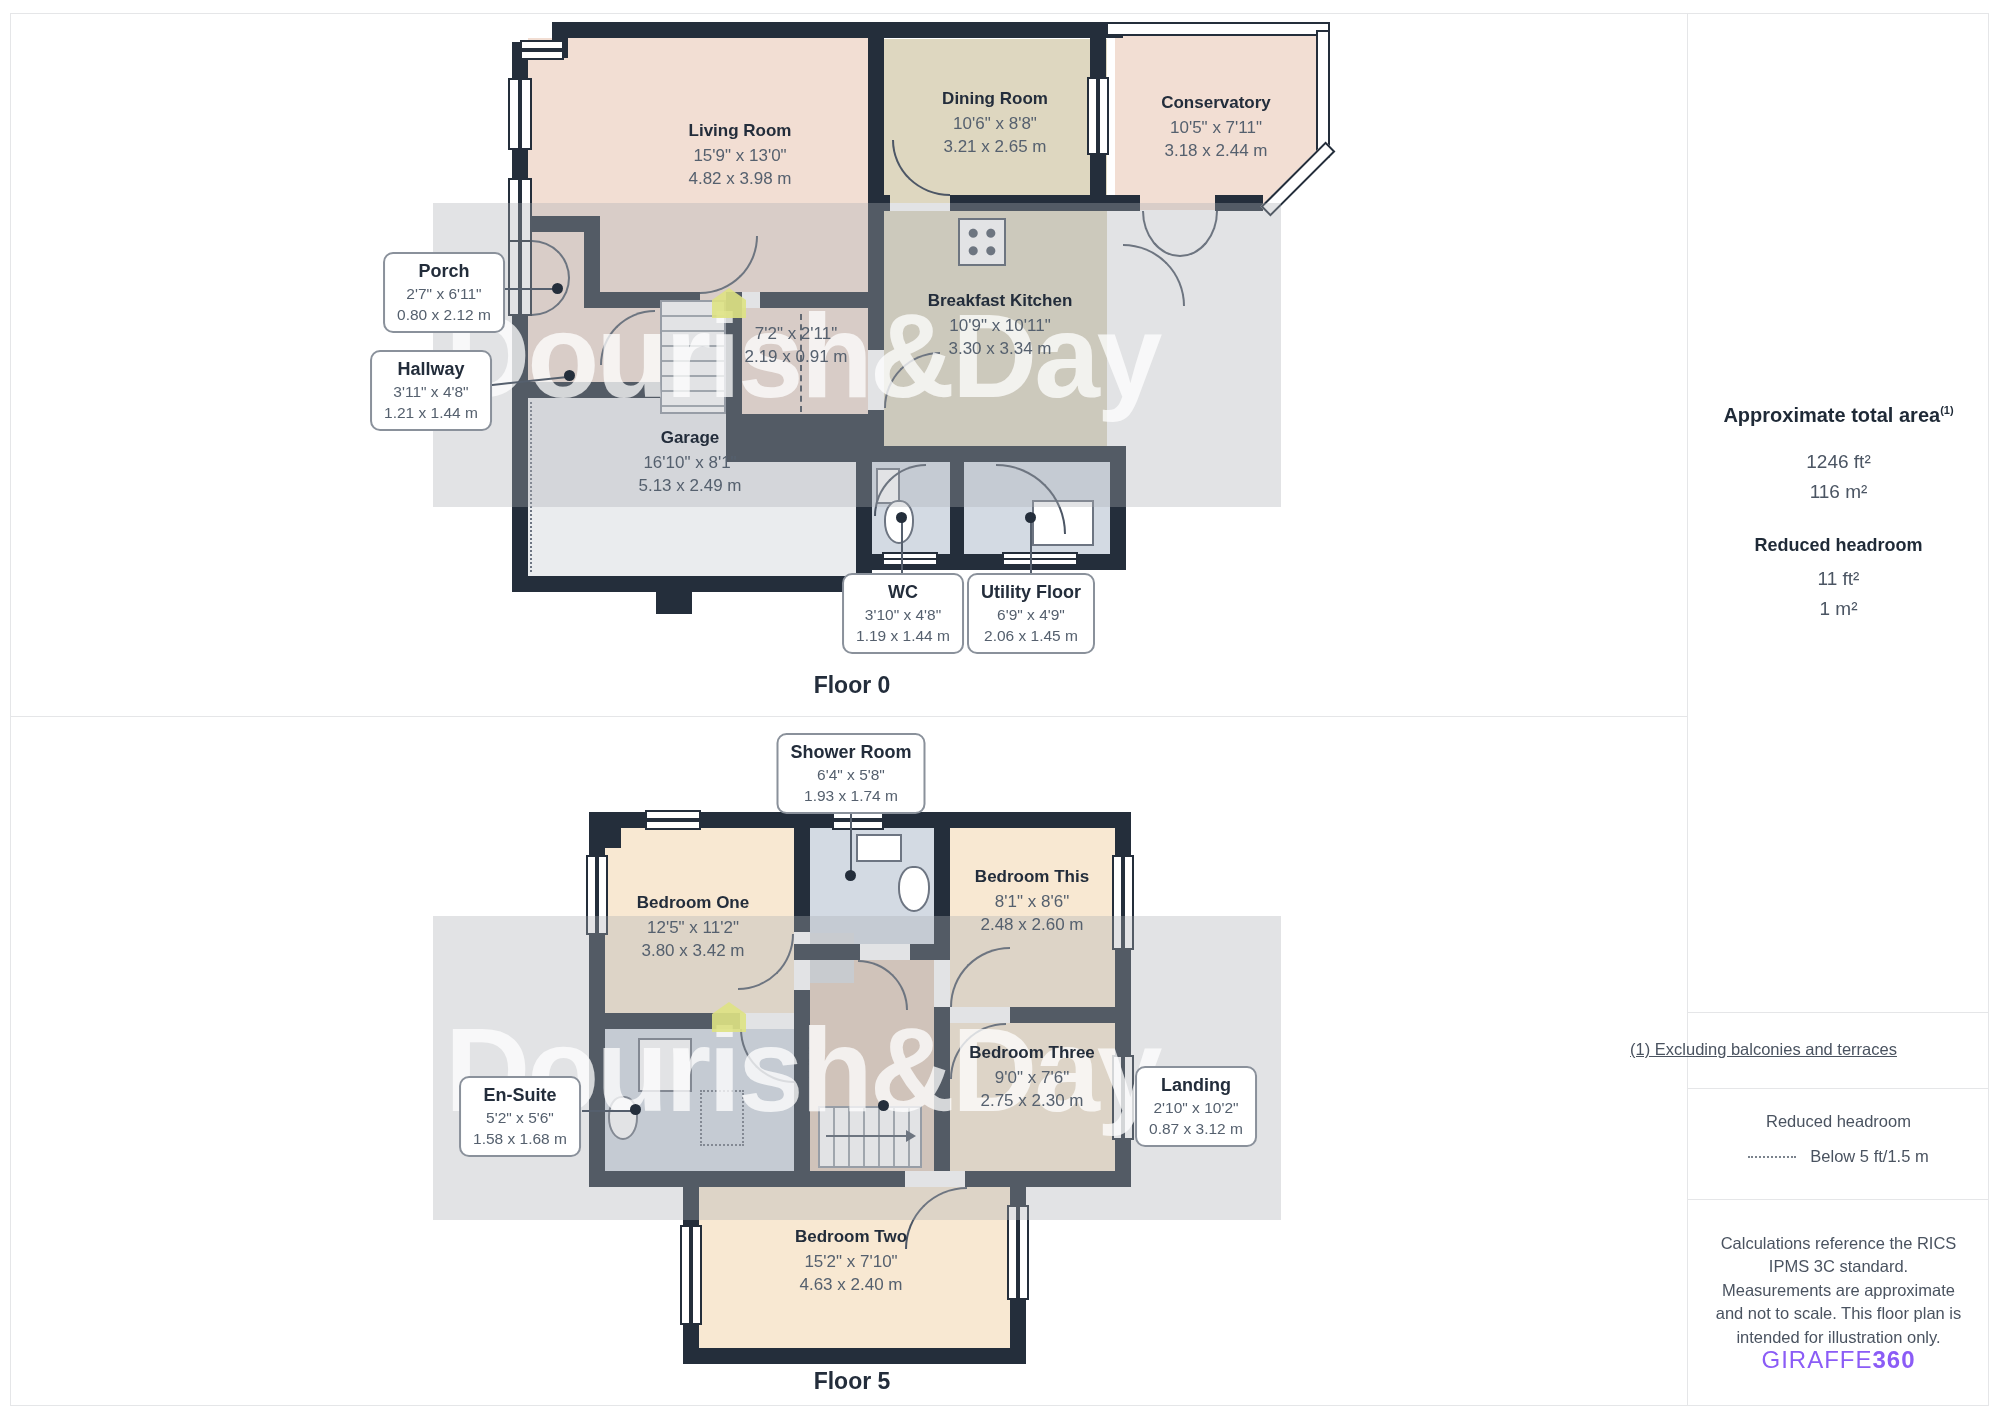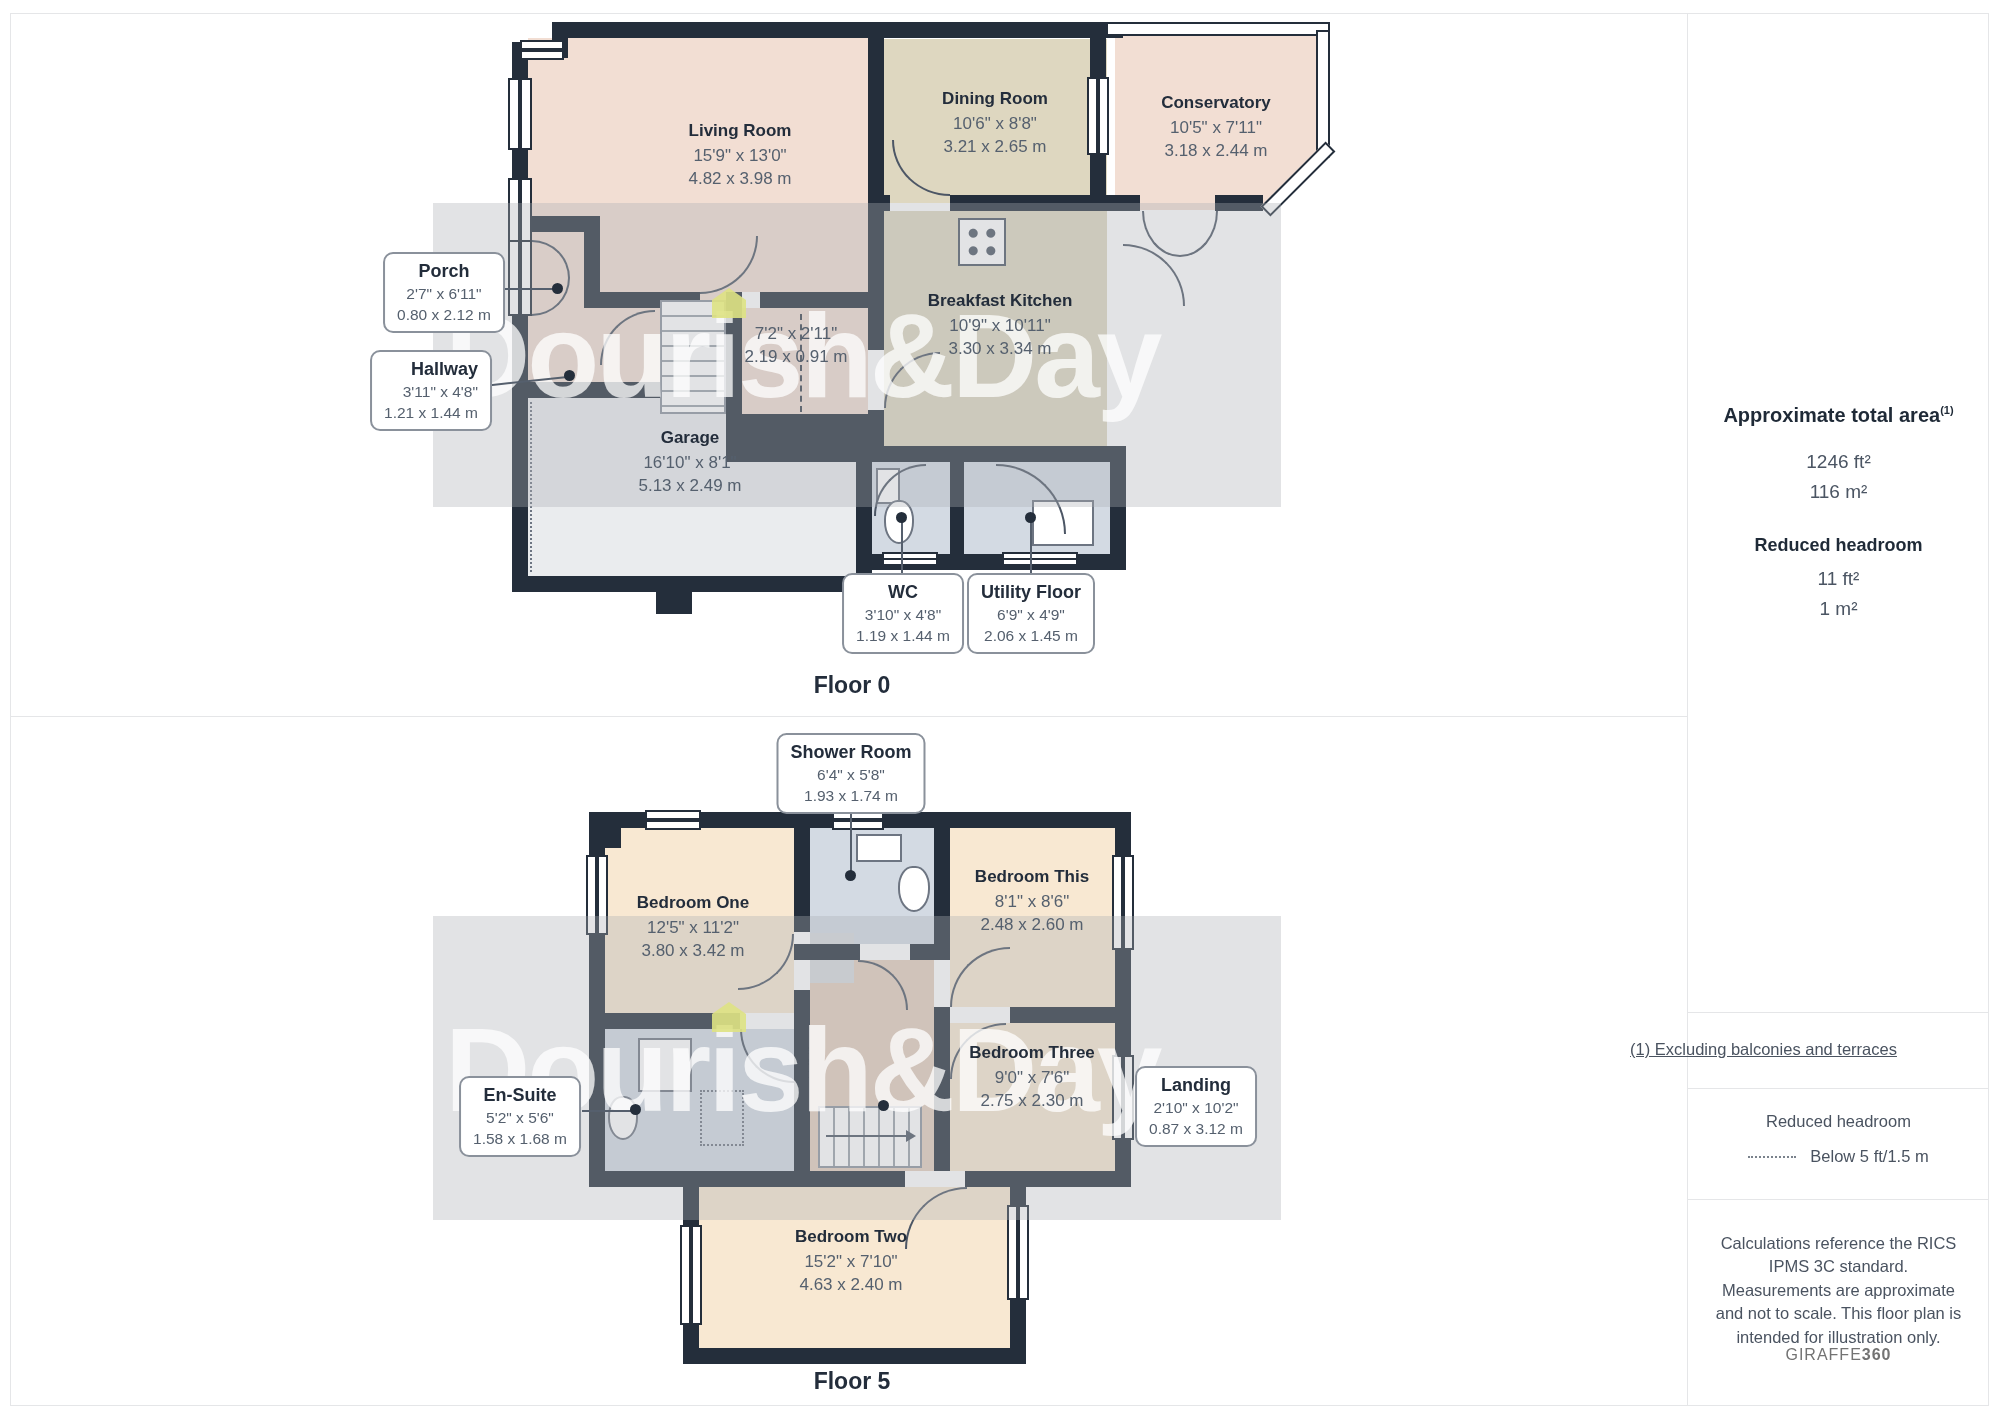--- a/index.html
+++ b/index.html
@@ -59,21 +59,21 @@
   .conn { position:absolute; background:#555f6d; z-index:8; }
 
   
   .sb { position:absolute; text-align:center; color:#4b5563; z-index:2; }
   .sb-title { font-weight:bold; font-size:20px; color:#1f2a37; }
   .sb-title sup { font-size:11px; }
   .sb-val { font-size:19px; color:#4b5563; line-height:30px; }
   .sb-small { font-size:16.5px; color:#4a5360; }
   .legend-row { display:flex; align-items:center; justify-content:center; gap:14px; }
   .legend-dash { width:48px; border-top:2px dotted #7a828c; }
-  .brand { font-size:16px; letter-spacing:1px; color:#737373; }
+  .brand { font-size:24px; letter-spacing:1px; color:#8b5cf6; }
   .brand .b { font-weight:bold; }
   .arrow-line { position:absolute; background:#4c5665; z-index:6; }
   .arrow-head { position:absolute; width:0; height:0; z-index:6;
     border-top:6px solid transparent; border-bottom:6px solid transparent;
     border-left:10px solid #4c5665; }
 </style>
 </head>
 <body>
 
 <div class="frame" style="left:10px;top:13px;width:1979px;height:1393px;"></div>
@@ -195,21 +195,21 @@
     <div class="t">Garage</div>
     <div class="d">16'10" x 8'1"</div>
     <div class="d">5.13 x 2.49 m</div>
   </div>
 
   <div class="tag" style="left:444px;top:252px;">
     <div class="t">Porch</div>
     <div class="d">2'7" x 6'11"</div>
     <div class="d">0.80 x 2.12 m</div>
   </div>
-  <div class="tag" style="left:431px;top:350px;text-align:right;">
+  <div class="tag" style="left:431px;top:350px;">
     <div class="t">Hallway</div>
     <div class="d">3'11" x 4'8"</div>
     <div class="d">1.21 x 1.44 m</div>
   </div>
   <div class="tag" style="left:903px;top:573px;">
     <div class="t">WC</div>
     <div class="d">3'10" x 4'8"</div>
     <div class="d">1.19 x 1.44 m</div>
   </div>
   <div class="tag" style="left:1031px;top:573px;">

